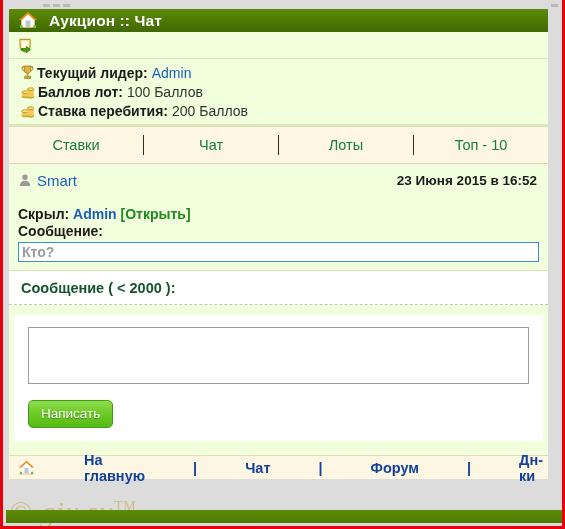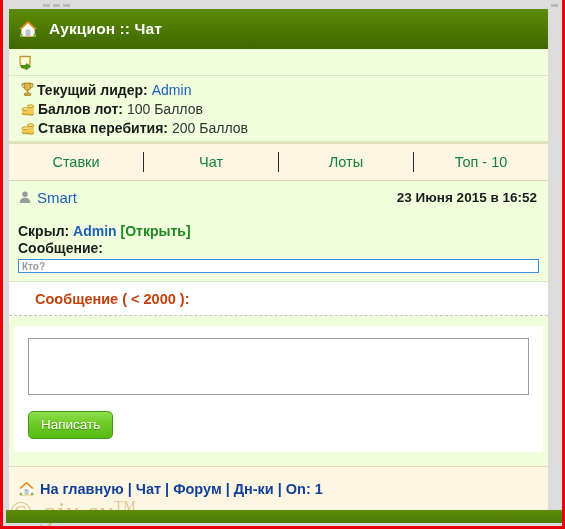--- a/index.html
+++ b/index.html
@@ -49,21 +49,21 @@
   #content {
     position: absolute;
     left: 6px;
     top: 9px;
     width: 539px;
     background: #ffffff;
   }
 
   
   .header-bar {
-    height: 40px;
+    height: 23px;
     background: linear-gradient(to bottom, #5c8a05 0%, #4e7a04 48%, #3f6703 100%);
     display: flex;
     align-items: center;
     padding-left: 9px;
     box-sizing: border-box;
   }
   .header-title {
     color: #ffffff;
     font-size: 15.5px;
     font-weight: bold;
@@ -181,50 +181,50 @@
   .msg-label {
     font-size: 14px;
     font-weight: bold;
     color: #1b1b1b;
     margin-top: 1px;
   }
   .msg-input {
     display: block;
     width: 100%;
     box-sizing: border-box;
-    height: 14px;
+    height: 20px;
     margin-top: 3px;
     border: 1px solid #3c8ede;
     background: #ffffff;
     color: #9a9a9a;
     font-family: "Liberation Sans", sans-serif;
-    font-size: 10px;
+    font-size: 14px;
     font-weight: bold;
     padding: 0 3px;
     outline: none;
   }
   .msg-actions {
     margin-top: 14px;
     font-size: 14.5px;
     font-weight: bold;
     color: #12419b;
   }
   .msg-actions span { cursor: pointer; }
 
   
   .compose-title {
     background: #ffffff;
     height: 34px;
     display: flex;
     align-items: center;
-    padding-left: 26px;
+    padding-left: 12px;
     box-sizing: border-box;
     font-size: 14.5px;
     font-weight: bold;
-    color: #c2410c;
+    color: #14532d;
     border-bottom: 1px dashed #c4c4c4;
   }
 
   
   .compose {
     background: #f2ffdd;
     padding: 10px 0 14px 0;
   }
   .compose-inner {
     background: #ffffff;
@@ -253,29 +253,30 @@
     color: #ffffff;
     font-size: 13.5px;
     font-family: "Liberation Sans", sans-serif;
     text-shadow: 0 1px 1px rgba(0,0,0,.35);
     cursor: pointer;
   }
 
   
   .footer {
     background: #fdf6e3;
-    height: 44px;
+    height: 24px;
     display: flex;
     align-items: center;
     padding-left: 9px;
     box-sizing: border-box;
     border-top: 1px solid #e3d9bd;
     font-size: 14.5px;
     font-weight: bold;
     color: #12419b;
+    gap: 44px;
   }
   .footer .sep { color: #12419b; margin: 0 4px; font-weight: bold; }
   .footer .flink { color: #12419b; cursor: pointer; }
   .footer .fstat { color: #12419b; }
 
   
   .bottom-bar {
     position: absolute;
     left: 3px;
     bottom: 3px;

